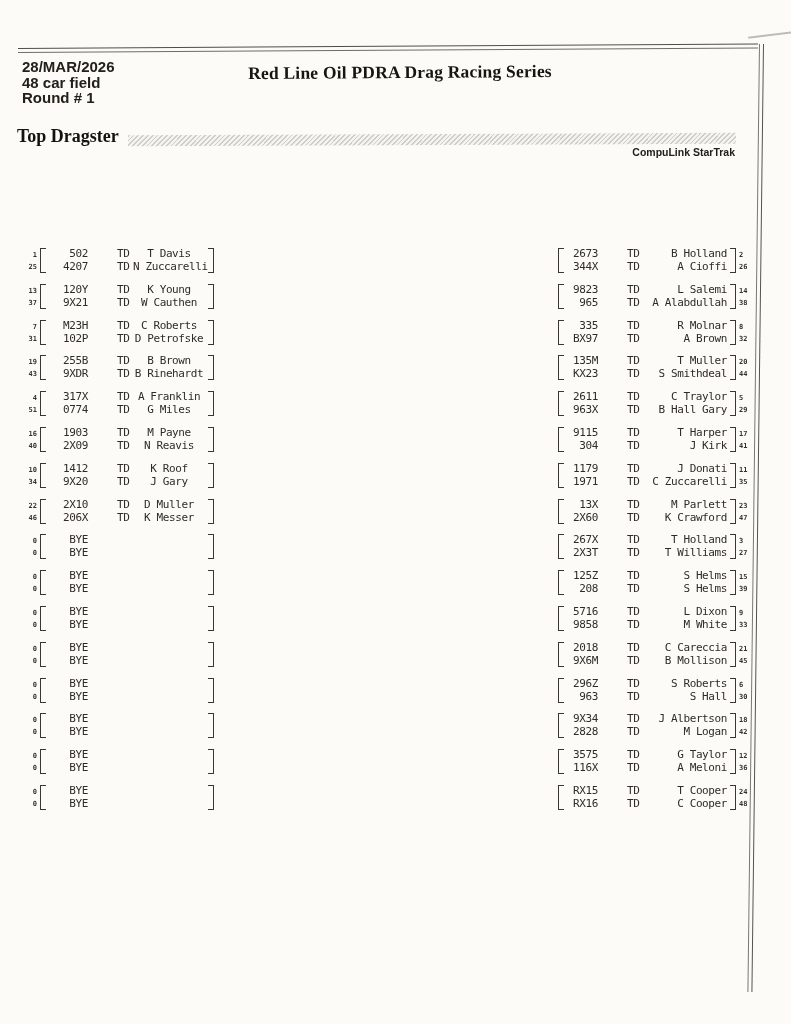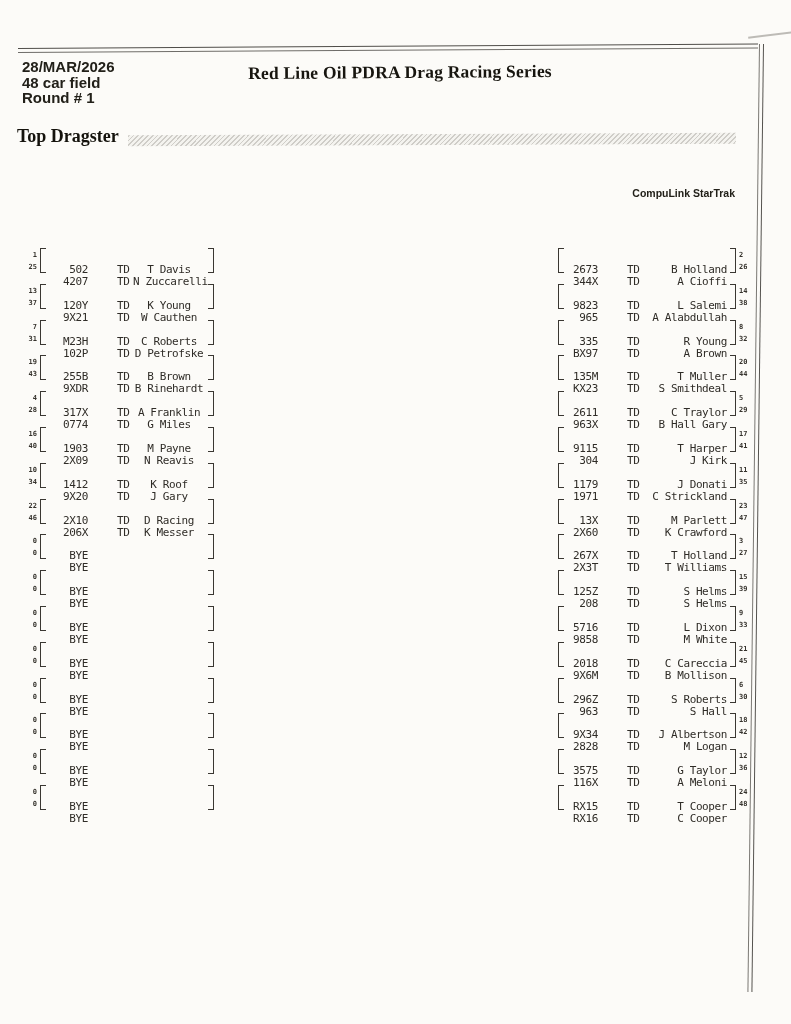--- a/index.html
+++ b/index.html
@@ -44,21 +44,21 @@
     font-size:18px;color:#14120c;
   }
   .hatch-bar{
     position:absolute;left:128px;top:134px;width:608px;height:11px;
     background:repeating-linear-gradient(135deg,#cfcdc8 0 1.3px,#f4f3ef 1.3px 3.4px);
     transform:rotate(-0.25deg);
   }
   .compulink{
     position:absolute;left:0;top:146px;width:735px;text-align:right;
     font-family:"Liberation Sans",sans-serif;font-weight:bold;
-    font-size:10.5px;color:#222019;margin-top:41px;
+    font-size:10.5px;color:#222019;
   }
   
   .ladder{position:absolute;top:248px;left:0;width:791px;}
   .pair-row{position:relative;height:25px;margin-bottom:10.8px;}
   .pair{
     display:flex;align-items:stretch;height:25px;
     font-size:11px;letter-spacing:-0.4px;line-height:12px;
   }
   .pair.left{position:absolute;left:24px;top:0;}
   .pair.right{position:absolute;left:558px;top:0;}
@@ -76,21 +76,20 @@
     border-bottom:1.8px solid #3a3732;
   }
   .bracket.close{
     border-right:1.8px solid #3a3732;
     border-top:1.8px solid #3a3732;
     border-bottom:1.8px solid #3a3732;
   }
   .lines{
     display:flex;flex-direction:column;justify-content:space-between;
     padding:0 3px 0 0;
-    margin-top:16px;
   }
   .line{display:flex;height:12px;}
   .car{width:42px;text-align:right;white-space:pre;}
   .cls{width:16px;margin-left:29px;}
   .name{text-align:right;white-space:pre;}
   .pair.left  .car{width:42px;}
   .pair.left  .name{width:72px;text-align:center;}
   .pair.right .car{width:34px;}
   .pair.right .name{width:84px;}
 </style>
@@ -218,21 +217,21 @@
         </div>
       </div>
       <div class="bracket close"></div>
     </div>
     <div class="pair right">
       <div class="bracket open"></div>
       <div class="lines">
         <div class="line">
           <span class="car">335</span>
           <span class="cls">TD</span>
-          <span class="name">R Young</span>
+          <span class="name">R Molnar</span>
         </div>
         <div class="line">
           <span class="car">BX97</span>
           <span class="cls">TD</span>
           <span class="name">A Brown</span>
         </div>
       </div>
       <div class="bracket close"></div>
       <div class="seeds">
         <span>8</span>
@@ -281,21 +280,21 @@
         <span>20</span>
         <span>44</span>
       </div>
     </div>
   </div>
 
   <div class="pair-row">
     <div class="pair left">
       <div class="seeds">
         <span>4</span>
-        <span>28</span>
+        <span>51</span>
       </div>
       <div class="bracket open"></div>
       <div class="lines">
         <div class="line">
           <span class="car">317X</span>
           <span class="cls">TD</span>
           <span class="name">A Franklin</span>
         </div>
         <div class="line">
           <span class="car">0774</span>
@@ -395,21 +394,21 @@
       <div class="bracket open"></div>
       <div class="lines">
         <div class="line">
           <span class="car">1179</span>
           <span class="cls">TD</span>
           <span class="name">J Donati</span>
         </div>
         <div class="line">
           <span class="car">1971</span>
           <span class="cls">TD</span>
-          <span class="name">C Strickland</span>
+          <span class="name">C Zuccarelli</span>
         </div>
       </div>
       <div class="bracket close"></div>
       <div class="seeds">
         <span>11</span>
         <span>35</span>
       </div>
     </div>
   </div>
 
@@ -417,21 +416,21 @@
     <div class="pair left">
       <div class="seeds">
         <span>22</span>
         <span>46</span>
       </div>
       <div class="bracket open"></div>
       <div class="lines">
         <div class="line">
           <span class="car">2X10</span>
           <span class="cls">TD</span>
-          <span class="name">D Racing</span>
+          <span class="name">D Muller</span>
         </div>
         <div class="line">
           <span class="car">206X</span>
           <span class="cls">TD</span>
           <span class="name">K Messer</span>
         </div>
       </div>
       <div class="bracket close"></div>
     </div>
     <div class="pair right">

